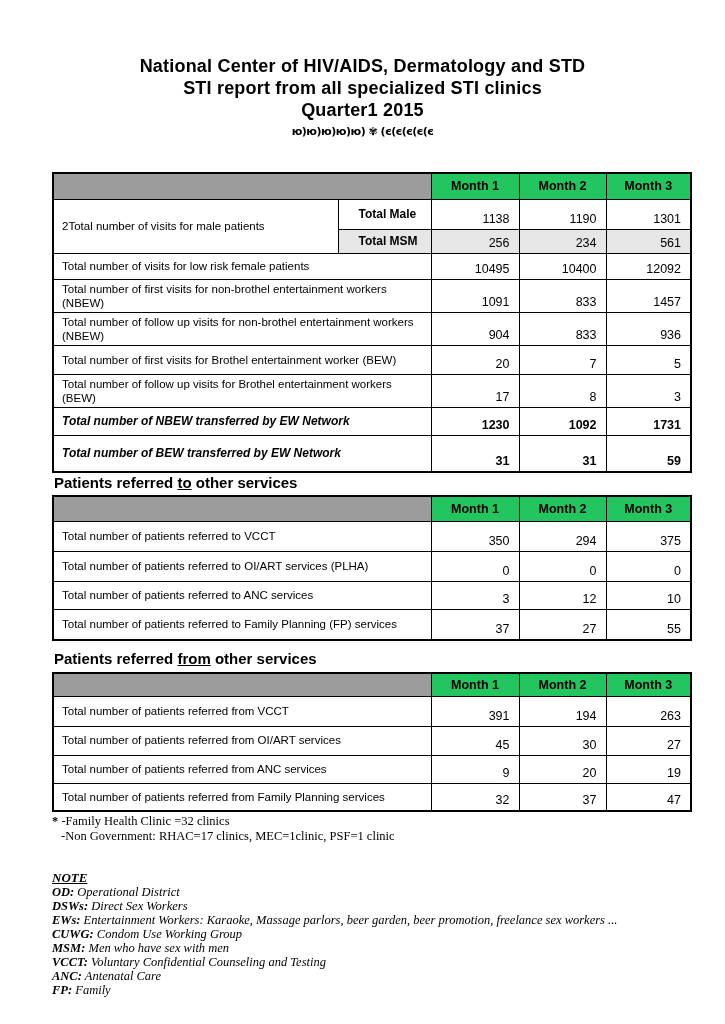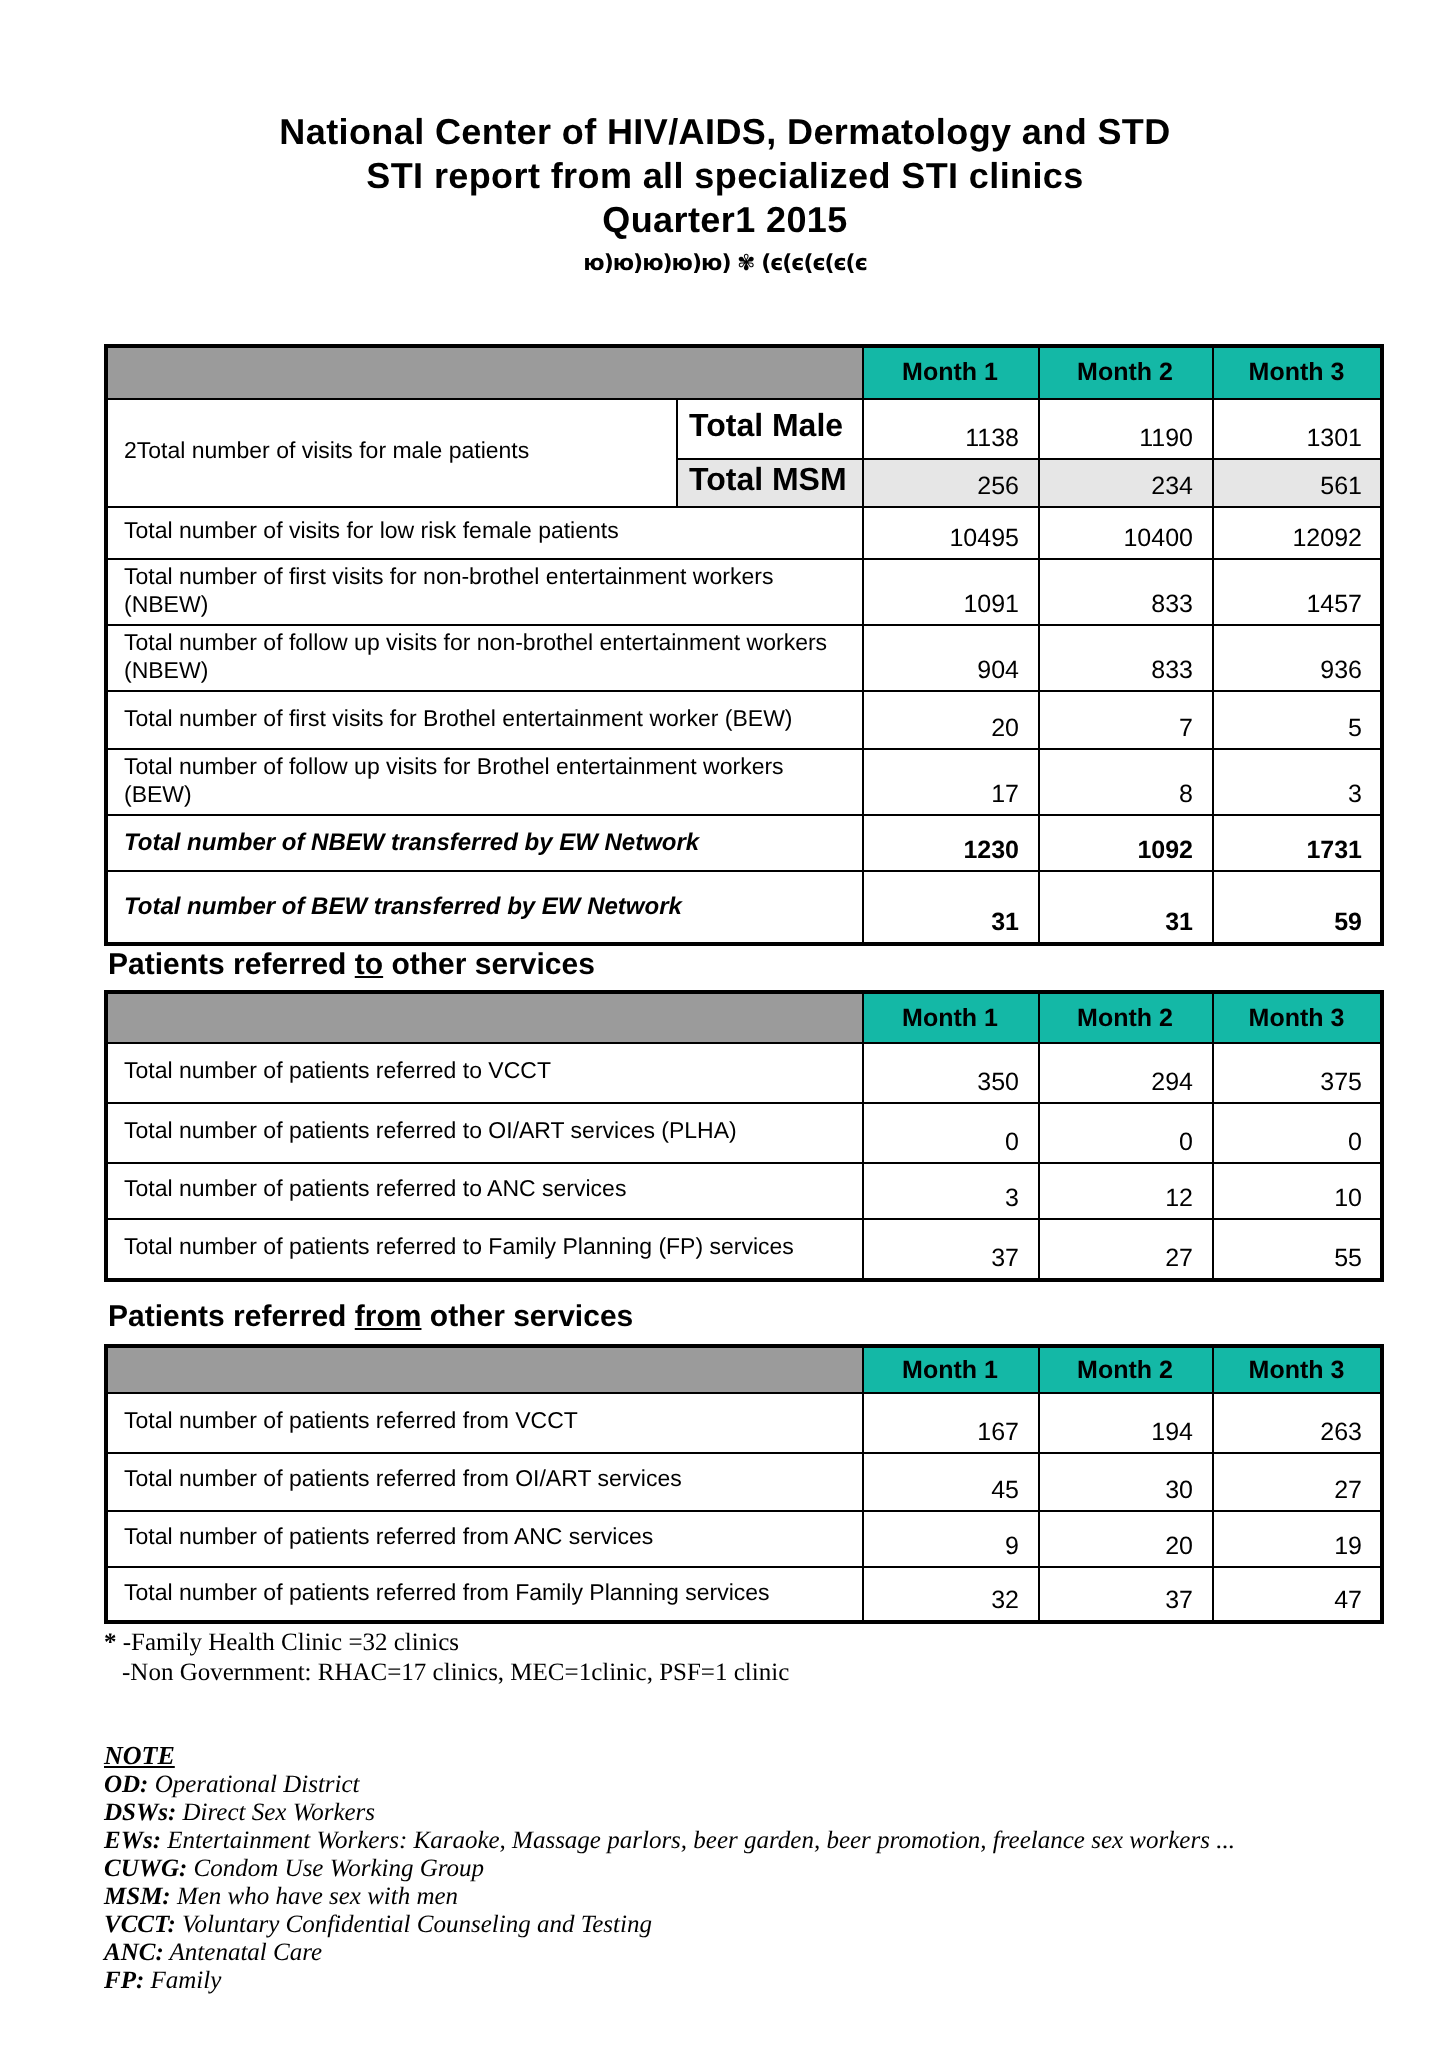--- a/index.html
+++ b/index.html
@@ -10,23 +10,23 @@
   
   .title-block { position:absolute; top:55px; left:0; width:725px; text-align:center; }
   .title-line { font-weight:bold; font-size:18px; line-height:22px; letter-spacing:0.2px; }
   .ornament { font-family:"DejaVu Sans", sans-serif; font-weight:bold; font-size:11px;
               letter-spacing:-0.5px; margin-top:4px; line-height:13px; }
   
   table { position:absolute; left:52px; width:638px; border-collapse:collapse;
           table-layout:fixed; border:2.5px solid #000; }
   td { border:1.5px solid #000; padding:0; overflow:hidden; font-size:11.5px; }
   .gh  { background:var(--header-gray,#9b9b9b); }
-  .mh  { font-weight:bold; font-size:12.5px; text-align:center; vertical-align:middle; background:#14b8a6; }
+  .mh  { font-weight:bold; font-size:12.5px; text-align:center; vertical-align:middle; background:#22c55e; }
   .lbl { padding:2px 4px 2px 8px; vertical-align:middle; line-height:1.22; }
-  .sub { font-weight:bold; font-size:16px; padding:0 0 0 6px; vertical-align:middle; }
+  .sub { font-weight:bold; font-size:12px; padding:0 0 0 20px; vertical-align:middle; }
   .num { text-align:right; vertical-align:bottom; padding:0 9px 3px 0; font-size:12.5px; }
   .shaded { background:var(--shaded-row,#e6e6e6); }
   .boldrow .lbl { font-weight:bold; font-style:italic; font-size:12px; }
   .boldrow .num { font-weight:bold; }
   #t1 { top:172px; } #t2 { top:495px; } #t3 { top:672px; }
   
   .sec-title { position:absolute; left:54px; font-weight:bold; font-size:15px; line-height:17px; }
   #s2 { top:474px; } #s3 { top:650px; }
   .uword { text-decoration:underline; }
   
@@ -178,21 +178,21 @@
       </colgroup>
     <tbody>
         <tr style="height:23px">
       <td class="gh"></td>
       <td class="mh">Month 1</td>
       <td class="mh">Month 2</td>
       <td class="mh">Month 3</td>
     </tr>
     <tr style="height:30px">
       <td class="lbl">Total number of patients referred from VCCT</td>
-      <td class="num">167</td>
+      <td class="num">391</td>
       <td class="num">194</td>
       <td class="num">263</td>
     </tr>
     <tr style="height:29px">
       <td class="lbl">Total number of patients referred from OI/ART services</td>
       <td class="num">45</td>
       <td class="num">30</td>
       <td class="num">27</td>
     </tr>
     <tr style="height:28px">

